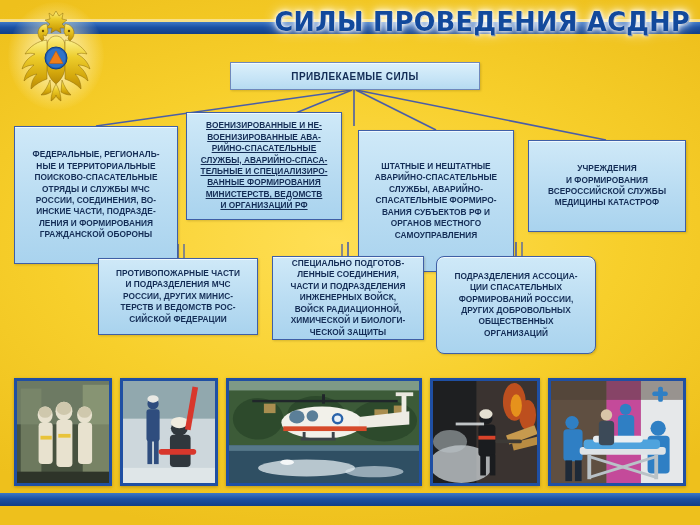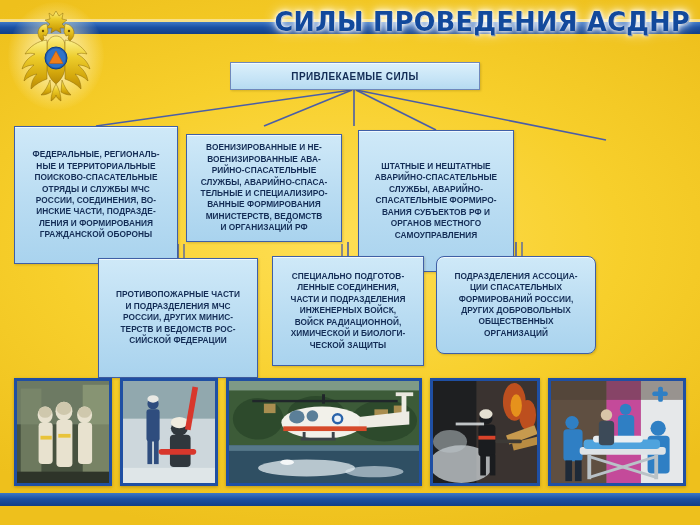--- a/index.html
+++ b/index.html
@@ -91,26 +91,26 @@
   }
 
   .head-box{
     left:230px;top:62px;width:250px;height:28px;
     border:1px solid #6f88bb;
     background:linear-gradient(180deg,#dcf0fb 0%,#c6e4f6 60%,#b6dbf1 100%);
   }
   .head-box span{font-size:10px;line-height:13px;letter-spacing:.4px;}
 
   .r1b1{left:14px;  top:126px;width:164px;height:138px;}
-  .r1b2{left:186px; top:134px;width:156px;height:108px;}
+  .r1b2{left:186px; top:112px;width:156px;height:108px;text-decoration:underline;}
   .r1b3{left:358px; top:130px;width:156px;height:142px;}
   .r1b4{left:528px; top:140px;width:158px;height: 92px;}
 
-  .r2b1{left:98px;  top:258px;width:160px;height:120px;}
-  .r2b2{left:272px; top:256px;width:152px;height:110px;}
+  .r2b1{left:98px;  top:258px;width:160px;height:77px;}
+  .r2b2{left:272px; top:256px;width:152px;height:84px;}
   .r2b3{left:436px; top:256px;width:160px;height: 98px; border-radius: 8px;}
 
   
   .photos{position:absolute;left:0;top:378px;width:700px;height:110px;z-index:5;}
   .photo{
     position:absolute;top:0;height:108px;
     border:3px solid #1f4fa3;
     box-sizing:border-box;
     overflow:hidden;
     box-shadow:0 1px 3px rgba(80,60,10,.35);
@@ -223,20 +223,26 @@
 И ОРГАНИЗАЦИЙ РФ</span>
   </div>
   <div class="box r1b3">
     <span>ШТАТНЫЕ И НЕШТАТНЫЕ
 АВАРИЙНО-СПАСАТЕЛЬНЫЕ
 СЛУЖБЫ, АВАРИЙНО-
 СПАСАТЕЛЬНЫЕ ФОРМИРО-
 ВАНИЯ СУБЪЕКТОВ РФ И
 ОРГАНОВ МЕСТНОГО
 САМОУПРАВЛЕНИЯ</span>
+  </div>
+  <div class="box r1b4">
+    <span>УЧРЕЖДЕНИЯ
+И ФОРМИРОВАНИЯ
+ВСЕРОССИЙСКОЙ СЛУЖБЫ
+МЕДИЦИНЫ КАТАСТРОФ</span>
   </div>
 
   <div class="box r2b1">
     <span>ПРОТИВОПОЖАРНЫЕ ЧАСТИ
 И ПОДРАЗДЕЛЕНИЯ МЧС
 РОССИИ, ДРУГИХ МИНИС-
 ТЕРСТВ И ВЕДОМСТВ РОС-
 СИЙСКОЙ ФЕДЕРАЦИИ</span>
   </div>
   <div class="box r2b2">

